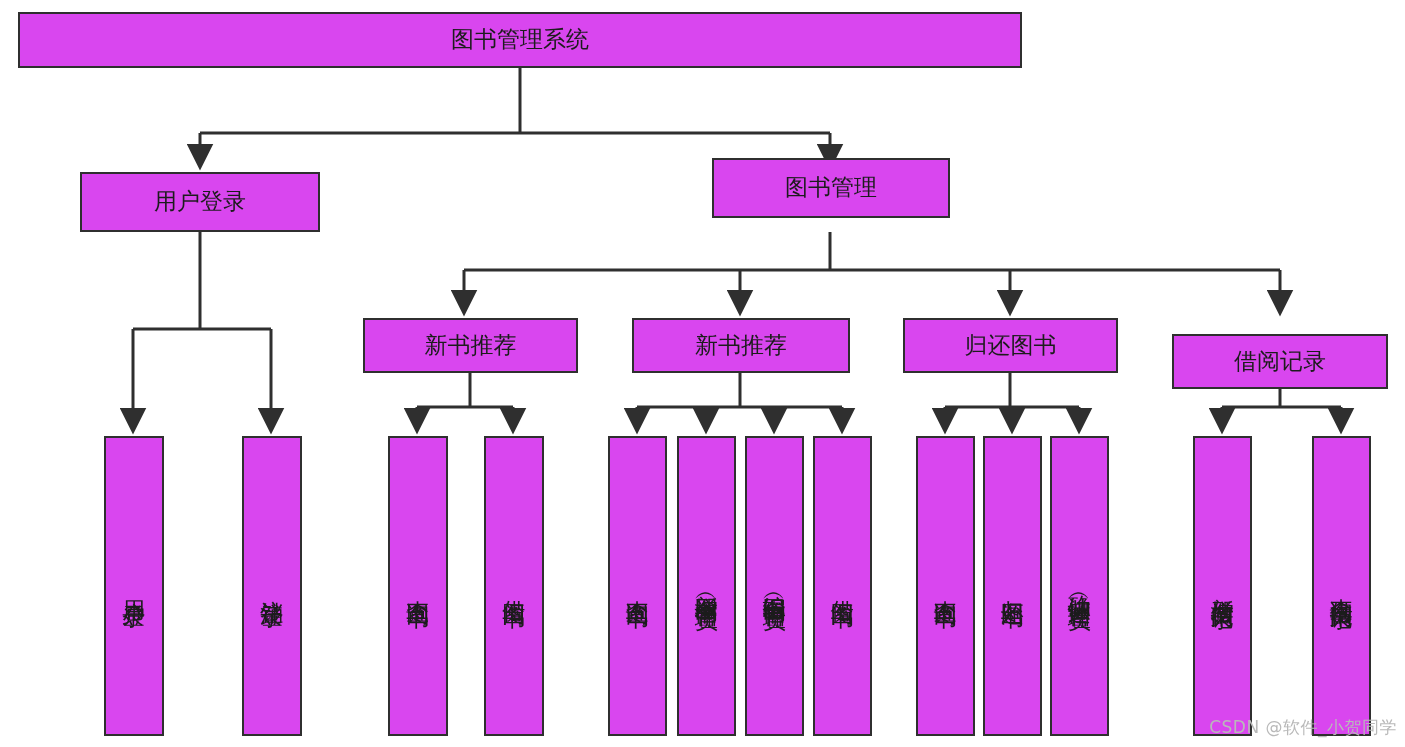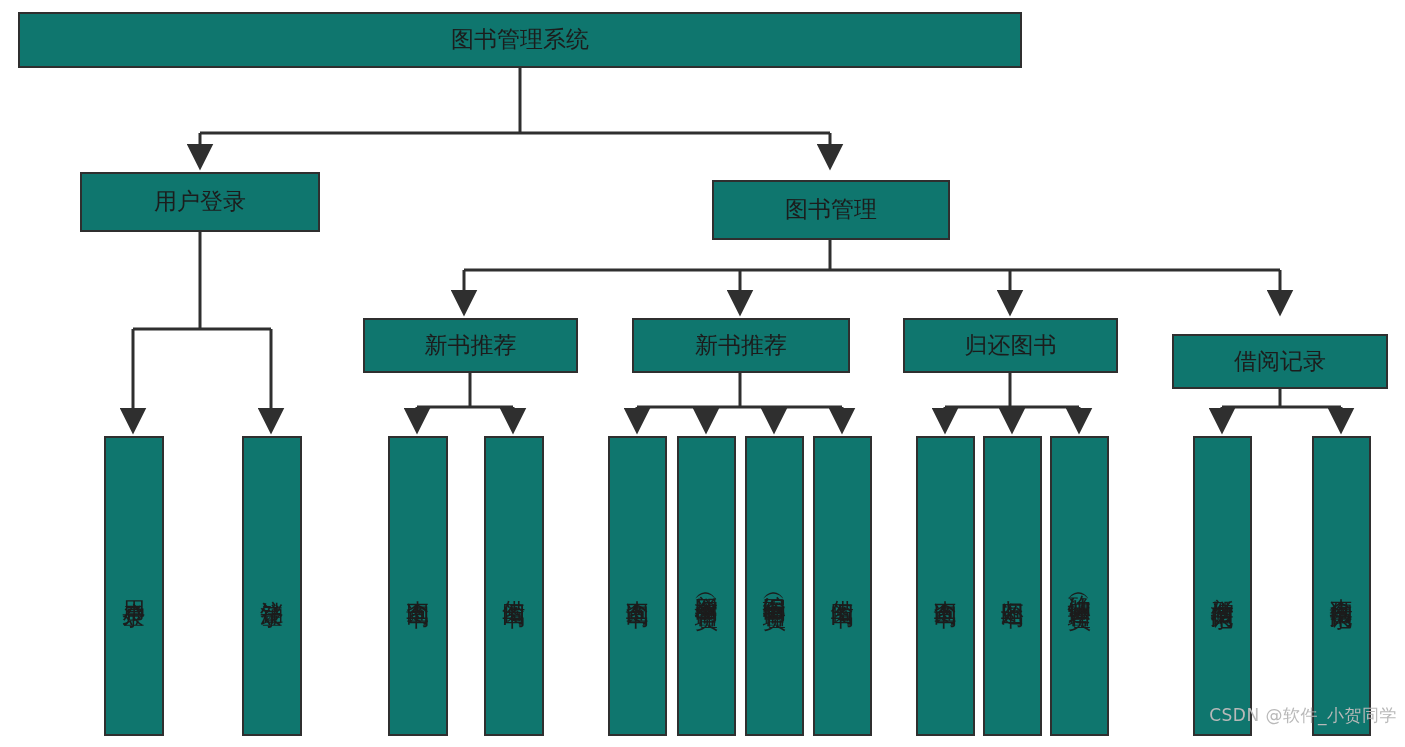--- a/index.html
+++ b/index.html
@@ -1,25 +1,25 @@
 <!DOCTYPE html>
 <html><head>
 <meta charset="utf-8">
 <style>
   html,body{margin:0;padding:0;background:#ffffff;}
   body{width:1405px;height:747px;position:relative;overflow:hidden;
        font-family:"DejaVu Sans","Liberation Sans",sans-serif;}
   #canvas{position:absolute;left:0;top:0;width:1405px;height:747px;}
-  .node{position:absolute;box-sizing:border-box;border:2px solid #2f2f2f;background:#0f766e;
+  .node{position:absolute;box-sizing:border-box;border:2px solid #2f2f2f;background:#d946ef;
         display:flex;align-items:center;justify-content:center;color:#1c1c1c;}
   .node.h{font-size:23px;line-height:1.1;}
   .node.v{writing-mode:vertical-rl;text-orientation:upright;font-size:23px;
           line-height:1.15;letter-spacing:2px;padding:6px 0;}
   .node.v span{display:block;}
-  #watermark{position:absolute;right:8px;bottom:20px;font-size:17px;color:#b9b9b9;
+  #watermark{position:absolute;right:8px;bottom:8px;font-size:17px;color:#b9b9b9;
              white-space:nowrap;letter-spacing:0.5px;}
   svg{position:absolute;left:0;top:0;pointer-events:none;}
 </style>
 </head>
 <body>
 
 <div id="canvas">
 
   <svg width="1405" height="747">
     <defs>
@@ -71,21 +71,21 @@
     </g>
   </svg>
 
   <div class="node h" style="left:18px;top:12px;width:1004px;height:56px;">
     <span>图书管理系统</span>
   </div>
 
   <div class="node h" style="left:80px;top:172px;width:240px;height:60px;">
     <span>用户登录</span>
   </div>
-  <div class="node h" style="left:712px;top:180px;width:238px;height:60px;">
+  <div class="node h" style="left:712px;top:158px;width:238px;height:60px;">
     <span>图书管理</span>
   </div>
 
   <div class="node h" style="left:363px;top:318px;width:215px;height:55px;align-items:center;">
     <span>新书推荐</span>
   </div>
   <div class="node h" style="left:632px;top:318px;width:218px;height:55px;">
     <span>新书推荐</span>
   </div>
   <div class="node h" style="left:903px;top:318px;width:215px;height:55px;">

